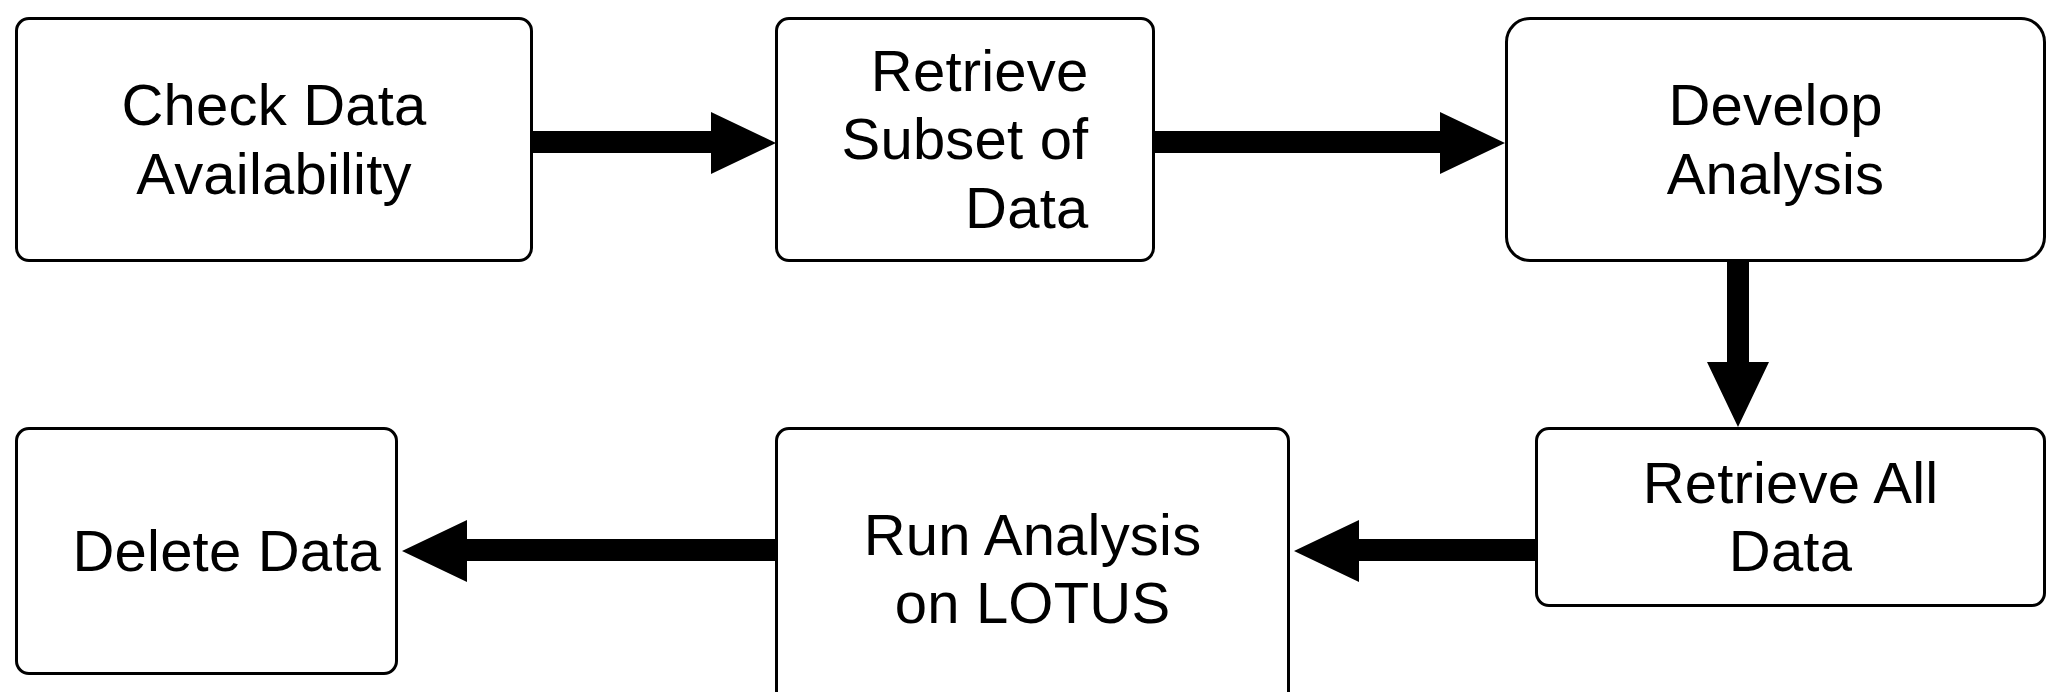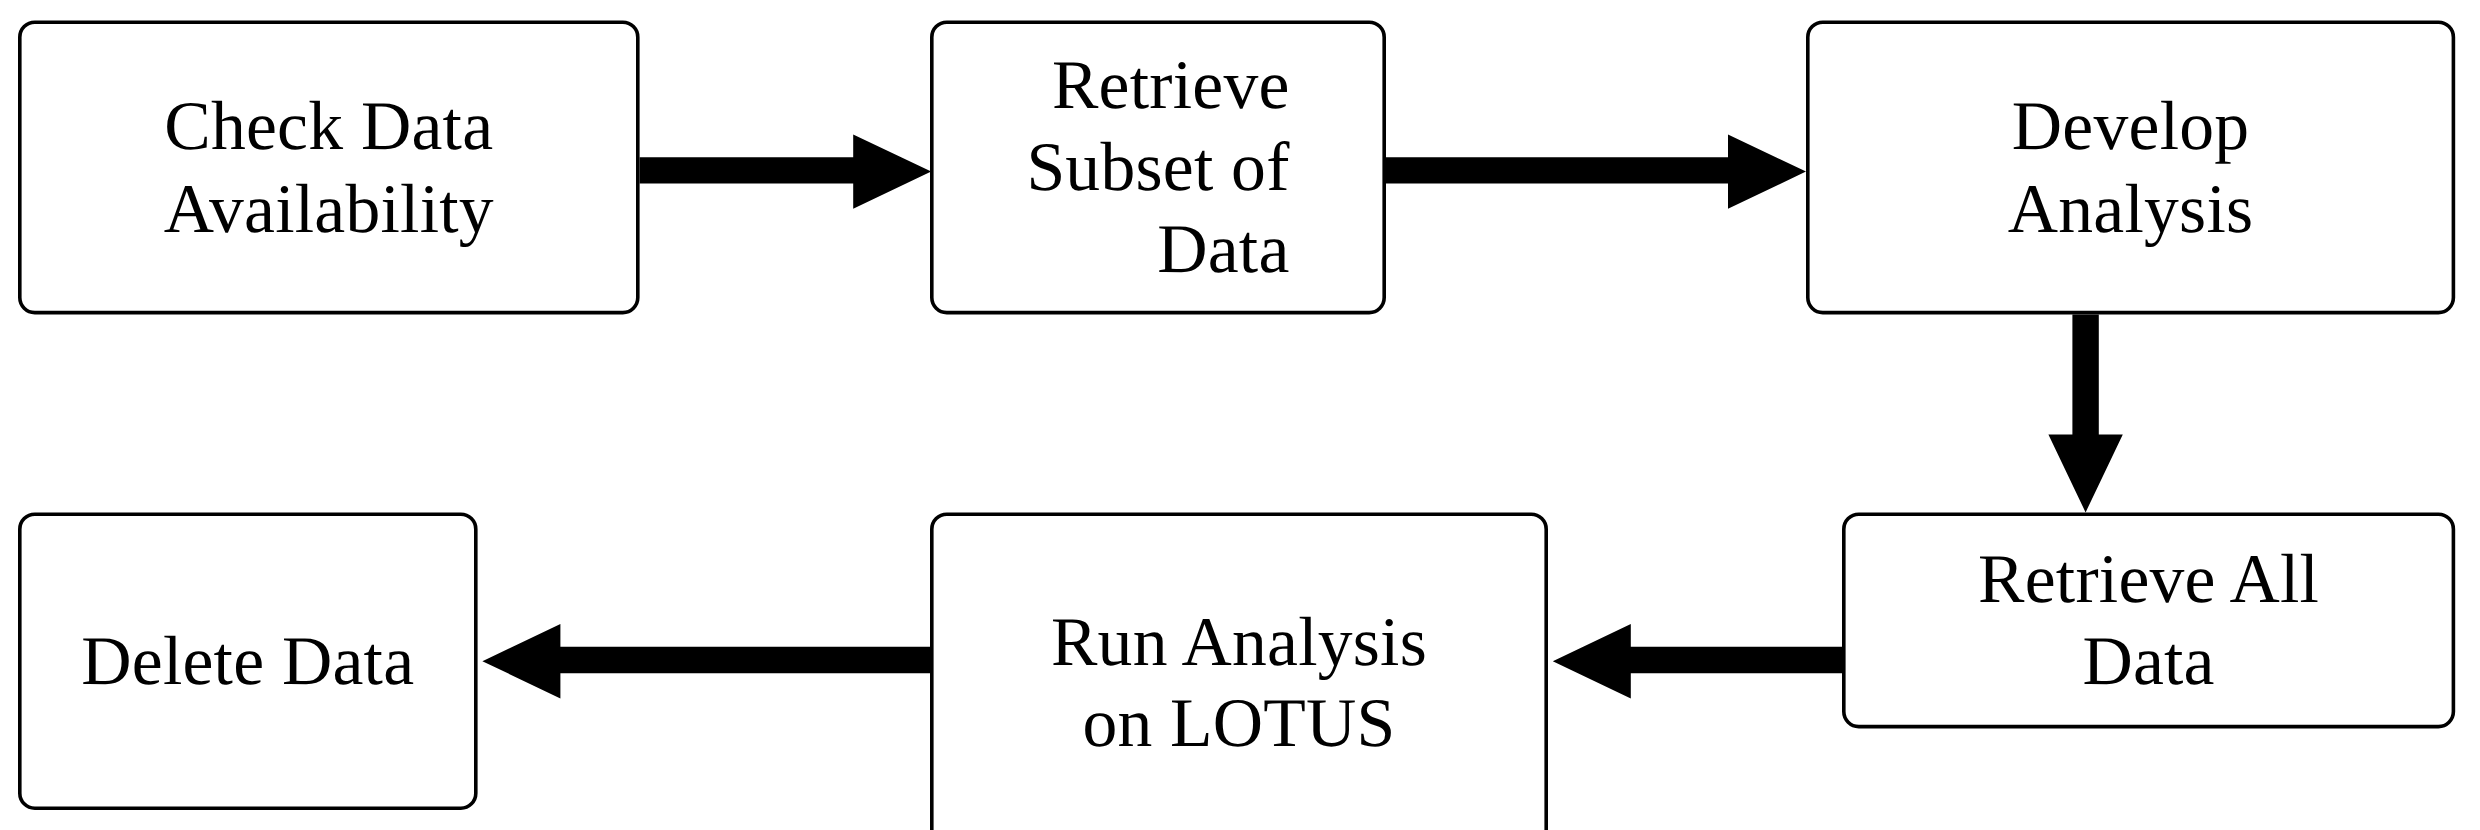--- a/index.html
+++ b/index.html
@@ -7,21 +7,21 @@
     margin: 0;
     padding: 0;
     background: #ffffff;
   }
   #canvas {
     position: relative;
     width: 2067px;
     height: 692px;
     background: #ffffff;
     overflow: hidden;
-    font-family: Liberation Serif, serif;
+    font-family: Liberation Sans, sans-serif;
   }
   .node {
     position: absolute;
     box-sizing: border-box;
     background: #ffffff;
     border: 3px solid #000000;
     border-radius: 14px;
     display: flex;
     align-items: center;
     justify-content: center;
@@ -50,26 +50,26 @@
     <span>Check Data
 Availability</span>
   </div>
 
   <div class="node" style="left:775px; top:17px; width:380px; height:245px;text-align:right;">
     <span>Retrieve
 Subset of
 Data</span>
   </div>
 
-  <div class="node" style="left:1505px; top:17px; width:541px; height:245px;">
+  <div class="node" style="left:1505px; top:17px; width:541px; height:245px;border-radius:25px;">
     <span>Develop
 Analysis</span>
   </div>
 
-  <div class="node" style="left:15px; top:427px; width:383px; height:248px;">
+  <div class="node" style="left:15px; top:427px; width:383px; height:248px;justify-content:flex-end;">
     <span>Delete Data</span>
   </div>
 
   <div class="node" style="left:775px; top:427px; width:515px; height:284px;">
     <span>Run Analysis
 on LOTUS</span>
   </div>
 
   <div class="node" style="left:1535px; top:427px; width:511px; height:180px;">
     <span>Retrieve All

